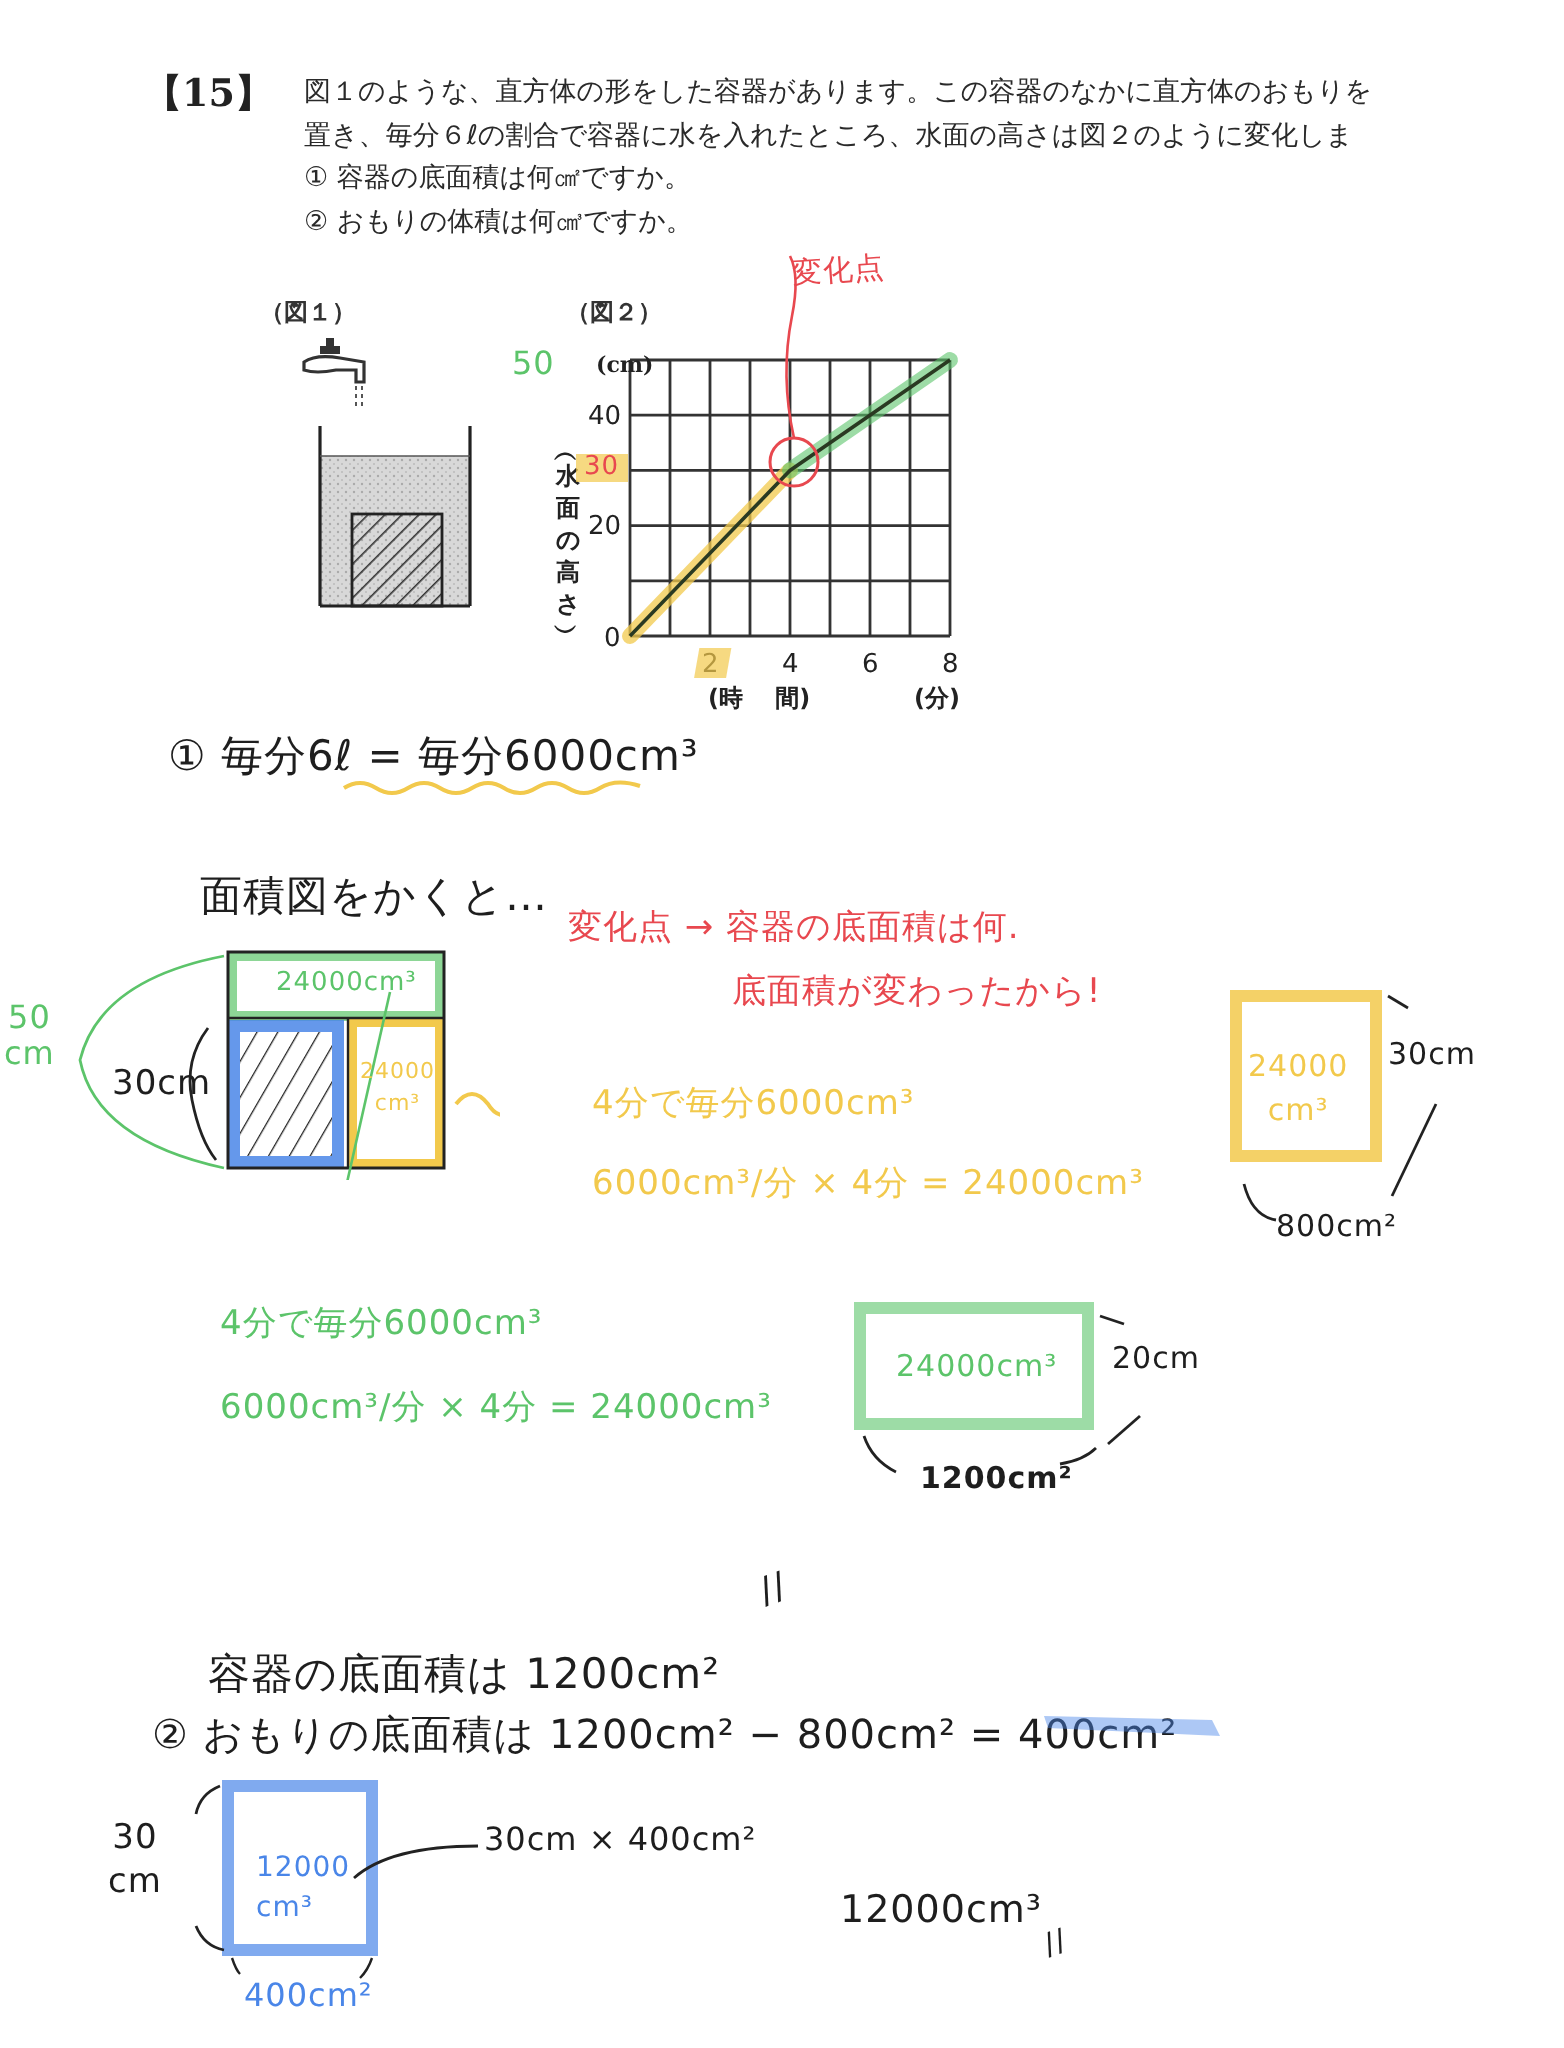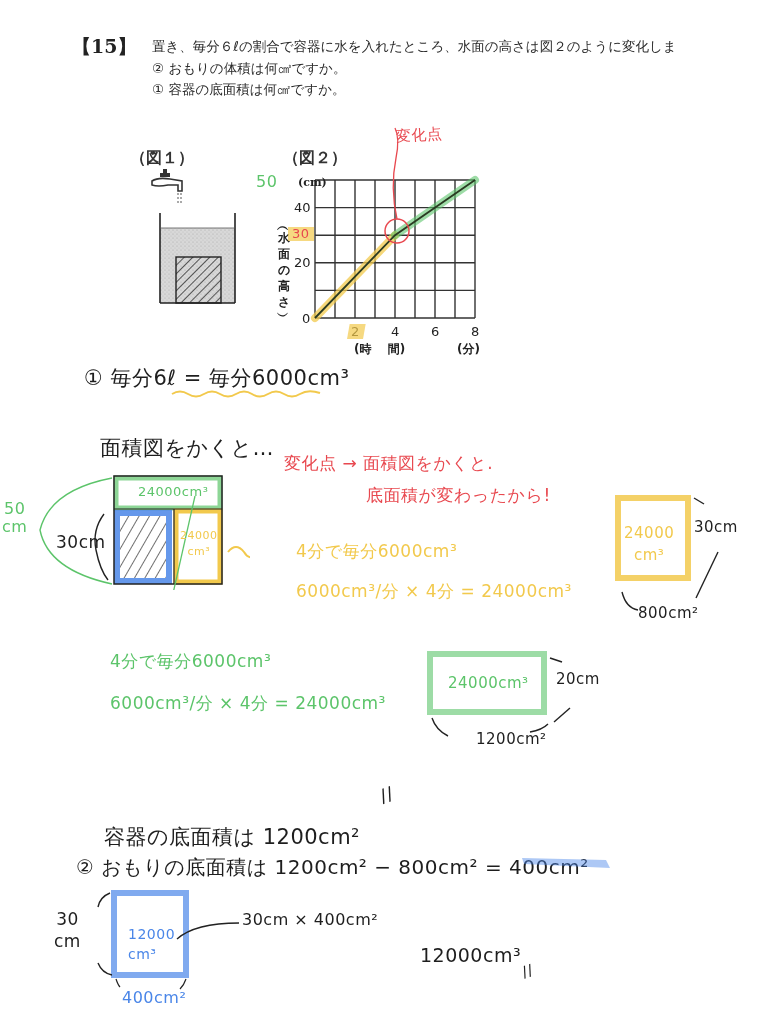--- a/index.html
+++ b/index.html
@@ -7,30 +7,31 @@
   .abs{position:absolute;}
   .qnum{left:72px;top:34px;font-family:"DejaVu Serif",serif;font-size:19px;font-weight:bold;}
   .qtext{left:152px;top:36px;width:560px;font-size:13.5px;line-height:21.5px;color:#2a2a2a;}
   .qtext div{white-space:nowrap;}
   .hw{font-family:"DejaVu Sans",sans-serif;white-space:nowrap;letter-spacing:0.5px;}
   .red{color:#e8484f;}
   .green{color:#5cc46a;}
   .yellow{color:#f2c94c;}
   .blue{color:#4a86e8;}
   .black{color:#1e1e1e;}
-  .fig-label{font-size:16px;font-weight:bold;color:#333;}
+  .fig-label{font-size:12px;font-weight:bold;color:#333;}
 </style>
 </head>
 <body>
 
 <div class="abs qnum">【15】</div>
 <div class="abs qtext">
+  <div>図１のような、直方体の形をした容器があります。この容器のなかに直方体のおもりを</div>
   <div>置き、毎分６ℓの割合で容器に水を入れたところ、水面の高さは図２のように変化しま</div>
+  <div>① 容器の底面積は何㎠ですか。</div>
   <div>② おもりの体積は何㎤ですか。</div>
-  <div>① 容器の底面積は何㎠ですか。</div>
 </div>
 
 <div class="abs fig-label" style="left:130px;top:148px;">（図１）</div>
 <svg class="abs" style="left:140px;top:165px;" width="110" height="145">
   <defs>
     <pattern id="hatch" width="6" height="6" patternUnits="userSpaceOnUse" patternTransform="rotate(45)">
       <line x1="0" y1="0" x2="0" y2="6" stroke="#333" stroke-width="1.6"></line>
     </pattern>
     <pattern id="speck" width="4" height="4" patternUnits="userSpaceOnUse">
       <rect width="4" height="4" fill="#d8d8d8"></rect>
@@ -110,21 +111,21 @@
 <div class="abs hw green" style="left:256px;top:172px;font-size:16px;">50</div>
 <div class="abs hw red" style="left:292px;top:226px;font-size:13px;">30</div>
 <div class="abs hw red" style="left:396px;top:126px;font-size:15px;transform:rotate(-4deg);">変化点</div>
 
 <div class="abs hw black" style="left:84px;top:364px;font-size:21px;text-align:center;">① 毎分6ℓ = 毎分6000cm³</div>
 <svg class="abs" style="left:170px;top:388px;" width="160" height="12">
   <path d="M2 6 Q10 1 18 6 T34 6 T50 6 T66 6 T82 6 T98 6 T114 6 T130 6 T150 5" fill="none" stroke="#f2c94c" stroke-width="2"></path>
 </svg>
 <div class="abs hw black" style="left:100px;top:410px;font-size:21px;margin-top:24px;">面積図をかくと…</div>
 
-<div class="abs hw red" style="left:284px;top:452px;font-size:17px;">変化点 → 面積図をかくと.</div>
+<div class="abs hw red" style="left:284px;top:452px;font-size:17px;">変化点 → 容器の底面積は何.</div>
 <div class="abs hw red" style="left:366px;top:484px;font-size:17px;">底面積が変わったから!</div>
 
 <svg class="abs" style="left:30px;top:470px;" width="220" height="120">
   <defs>
     <pattern id="hatch2" width="9" height="9" patternUnits="userSpaceOnUse" patternTransform="rotate(30)">
       <line x1="0" y1="0" x2="0" y2="9" stroke="#222" stroke-width="1.3"></line>
     </pattern>
   </defs>
 
   <rect x="86" y="8" width="104" height="30" fill="none" stroke="#5cc46a" stroke-width="5" stroke-opacity="0.7"></rect>
@@ -178,21 +179,21 @@
 
 <svg class="abs" style="left:420px;top:640px;" width="190" height="110">
   <rect x="10" y="14" width="114" height="58" fill="none" stroke="#5cc46a" stroke-width="6" stroke-opacity="0.6"></rect>
   <line x1="130" y1="18" x2="142" y2="22" stroke="#222" stroke-width="1.4"></line>
   <line x1="150" y1="68" x2="134" y2="82" stroke="#222" stroke-width="1.4"></line>
   <path d="M12 78 Q16 90 28 96" fill="none" stroke="#222" stroke-width="1.4"></path>
   <path d="M110 92 Q122 90 128 84" fill="none" stroke="#222" stroke-width="1.4"></path>
 </svg>
 <div class="abs hw green" style="left:448px;top:674px;font-size:15px;">24000cm³</div>
 <div class="abs hw black" style="left:556px;top:670px;font-size:15px;text-align:center;">20cm</div>
-<div class="abs hw black" style="left:476px;top:730px;font-size:15px;">1200cm²</div>
+<div class="abs hw black" style="left:460px;top:730px;font-size:15px;font-weight:bold;">1200cm²</div>
 
 <div class="abs hw black" style="left:104px;top:775px;font-size:21px;margin-top:48px;">容器の底面積は 1200cm²</div>
 <div class="abs hw black" style="left:380px;top:784px;font-size:18px;transform:rotate(-20deg);">//</div>
 
 <div class="abs hw black" style="left:76px;top:830px;font-size:20px;margin-top:24px;">② おもりの底面積は 1200cm² − 800cm² = 400cm²</div>
 <svg class="abs" style="left:520px;top:852px;" width="100" height="20">
   <path d="M2 6 L86 8 L90 16 L4 12 Z" fill="#4a86e8" fill-opacity="0.45"></path>
 </svg>
 
 <svg class="abs" style="left:90px;top:885px;" width="130" height="120">

